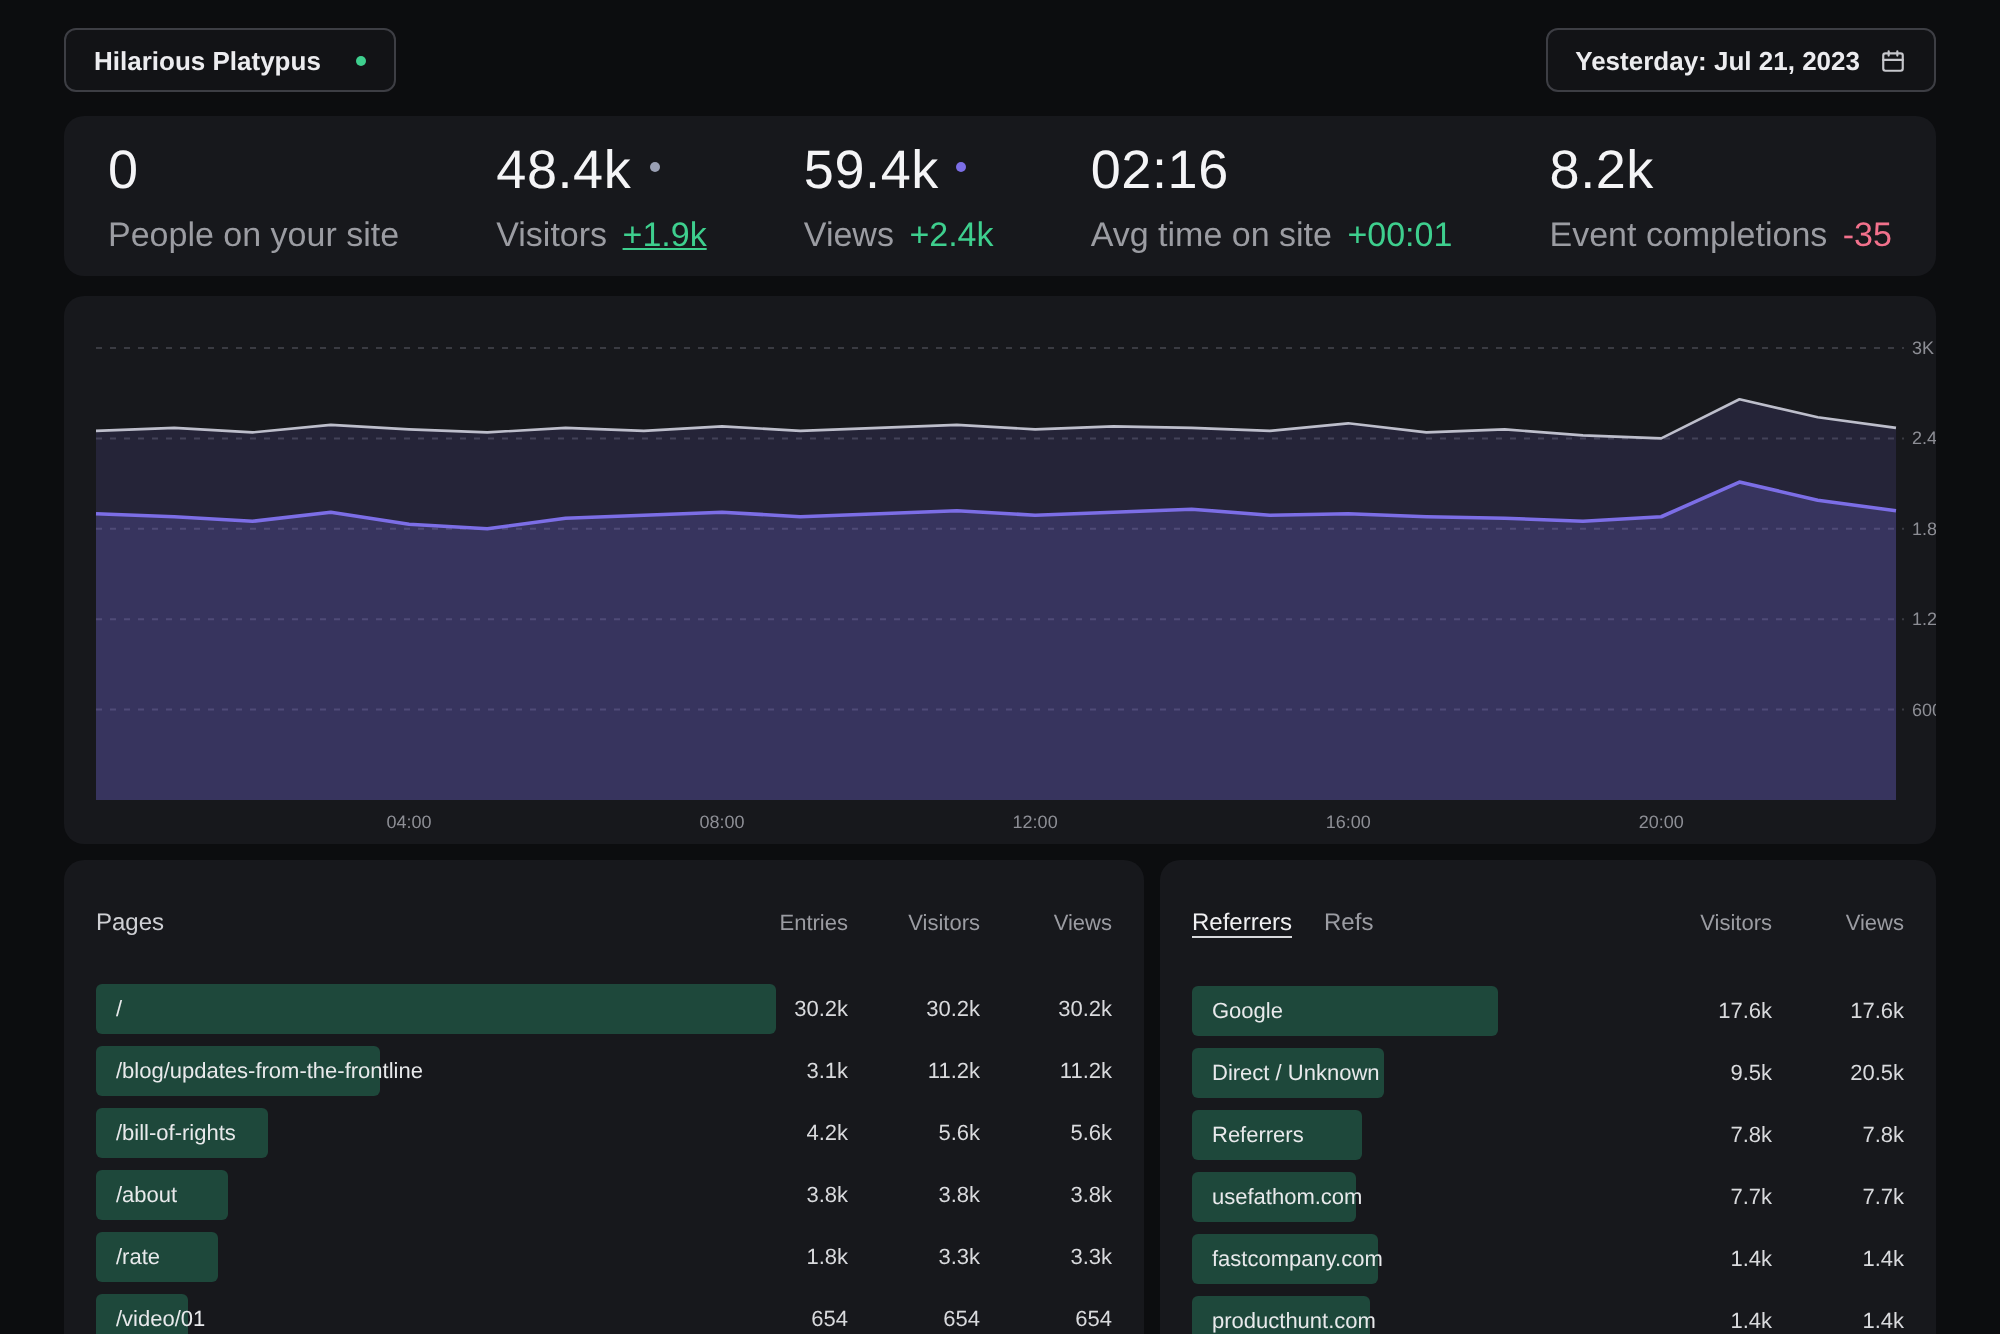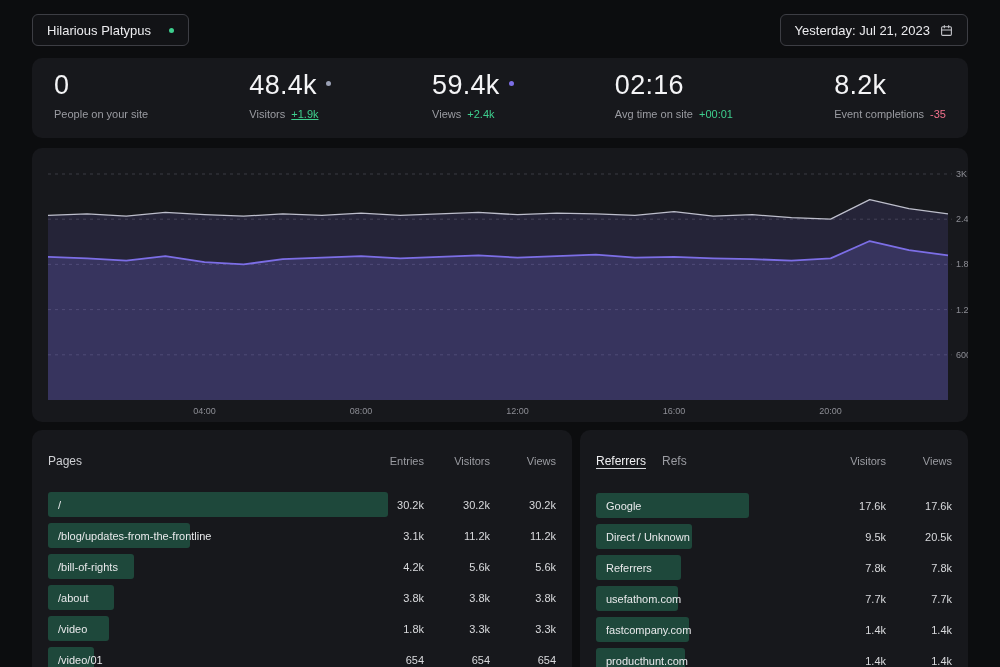--- a/index.html
+++ b/index.html
@@ -10,33 +10,33 @@
     color: #e8e9eb;
   }
   .topbar {
     display: flex; justify-content: space-between; align-items: center;
     padding: 14px 32px 12px;
   }
   .selector {
     display: flex; align-items: center;
     background: #121316; border: 1px solid #3d3e44; border-radius: 6px;
     padding: 0 14px; height: 32px; color: #ececef; font-size: 13px;
-    font-family: inherit; cursor: pointer;
+    font-family: inherit; cursor: pointer; font-weight: bold;
   }
   .live-dot { width: 5px; height: 5px; border-radius: 50%; background: #3ecf8e; margin-left: 18px; }
   .cal-icon { margin-left: 10px; display: block; }
   .card { background: #17181c; border-radius: 10px; margin: 0 32px; }
   .stats { display: flex; justify-content: space-between; padding: 13px 22px 12px; height: 80px; }
   .stat { cursor: pointer; }
   .stat-value {
     font-size: 27px; font-weight: 400; color: #f4f4f6;
     display: flex; align-items: center; letter-spacing: .3px; line-height: 1.1;
   }
   .dot { width: 5px; height: 5px; border-radius: 50%; margin-left: 9px; margin-top: -4px; }
-  .stat-label { margin-top: 7px; font-size: 11px; color: #9b9ca2; white-space: nowrap; }
+  .stat-label { margin-top: 7px; font-size: 17px; color: #9b9ca2; white-space: nowrap; }
   .delta { margin-left: 3px; }
   .chart-card { margin-top: 10px; height: 274px; position: relative; overflow: hidden; }
   .bottom { display: flex; gap: 8px; margin: 8px 32px 0; }
   .bottom .card { margin: 0; }
   .table-card { padding: 16px 16px 0; }
   .pages-card { width: 540px; flex: 0 0 540px; }
   .refs-card { width: 388px; flex: 0 0 388px; }
   .thead { display: flex; align-items: baseline; margin: 8px 0 24px; }
   .ttitle { flex: 1; font-size: 12px; color: #cfd0d4; }
   .col { width: 66px; text-align: right; font-size: 11px; color: #9b9ca2; }
@@ -146,21 +146,21 @@
           </div>
           <div class="trow">
             <div class="bar" style="width: 13%; background: rgb(30, 72, 59);"></div>
             <div class="rlabel">/about</div>
             <div class="rval">3.8k</div>
             <div class="rval">3.8k</div>
             <div class="rval">3.8k</div>
           </div>
           <div class="trow">
             <div class="bar" style="width: 12%; background: rgb(30, 72, 59);"></div>
-            <div class="rlabel">/video</div>
+            <div class="rlabel">/rate</div>
             <div class="rval">1.8k</div>
             <div class="rval">3.3k</div>
             <div class="rval">3.3k</div>
           </div>
           <div class="trow">
             <div class="bar" style="width: 9%; background: rgb(30, 72, 59);"></div>
             <div class="rlabel">/video/01</div>
             <div class="rval">654</div>
             <div class="rval">654</div>
             <div class="rval">654</div>

